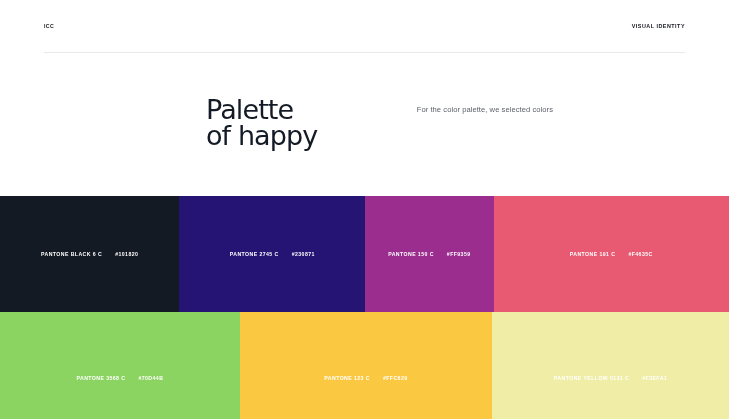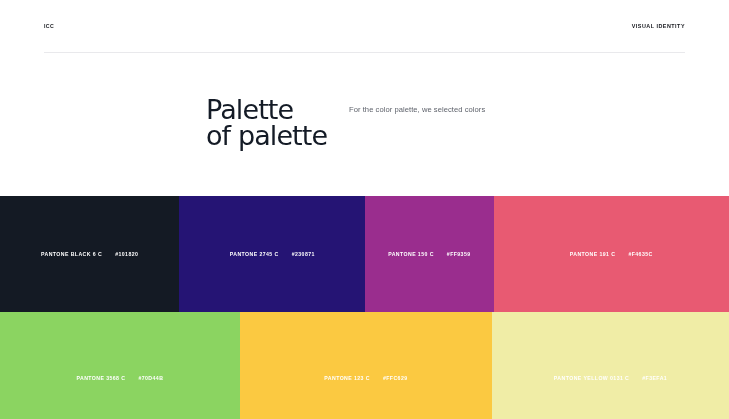--- a/index.html
+++ b/index.html
@@ -66,23 +66,24 @@
     line-height: 0.97;
     font-weight: 400;
     letter-spacing: -0.9px;
     color: #141b26;
     font-family: "DejaVu Sans", sans-serif;
   }
   .headline .line {
     display: block;
   }
   .intro-copy {
-    margin-left: 7px;
+    margin-left: 29px;
     padding-top: 7px;
     width: 182px;
+    text-align: right;
   }
   .intro-copy p {
     margin: 0;
     font-size: 7.6px;
     line-height: 1.62;
     color: #5e626b;
     letter-spacing: 0.05px;
   }
 
   
@@ -137,21 +138,21 @@
 
 <div class="header">
   <span class="brand-mark">ICC</span>
   <span class="header-label">VISUAL IDENTITY</span>
 </div>
 <div class="header-rule"></div>
 
 <div class="intro">
   <h1 class="headline">
     <span class="line">Palette</span>
-    <span class="line">of palette</span>
+    <span class="line">of happy</span>
   </h1>
   <div class="intro-copy">
     <p>For the color palette, we selected colors</p>
   </div>
 </div>
 
 <div class="palette">
   <div class="swatch-row row-top">
       <div class="swatch" style="width: 24.6%; background: rgb(20, 26, 36);">
         <div class="swatch-caption" style="color: rgb(255, 255, 255);">

